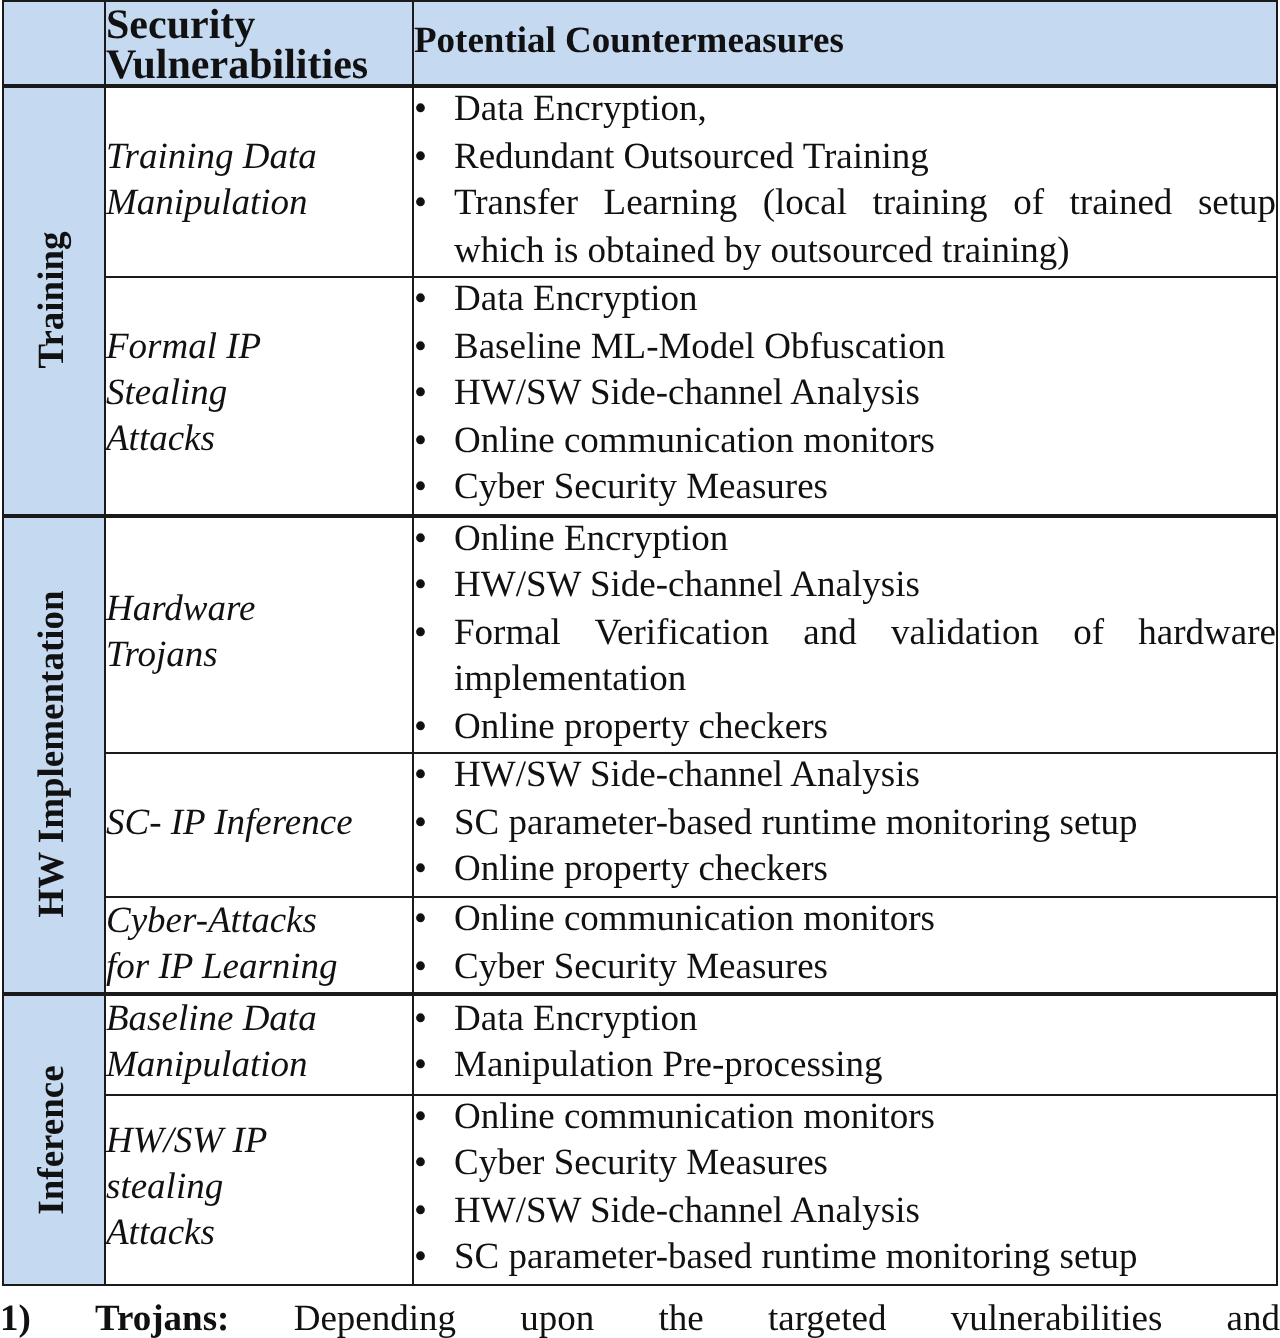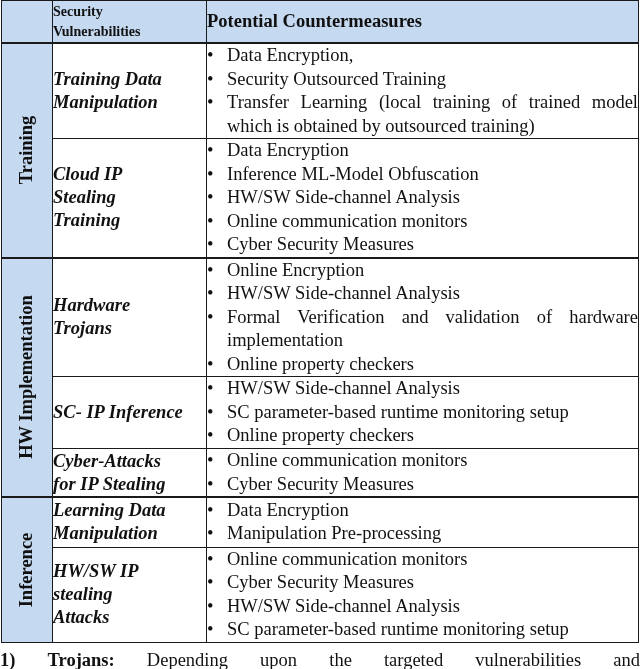--- a/index.html
+++ b/index.html
@@ -19,34 +19,34 @@
   table.ctab td, table.ctab th {
     border: 1.5px solid #1a1a1a;
     padding: 0;
     vertical-align: middle;
   }
   col.c1 { width: 51px; }
   col.c2 { width: 154px; }
   col.c3 { width: 432px; }
   th { background: #c5d9f1; font-weight: bold; text-align: left; }
   th.h-blank { height: 41px; }
-  th.h-vuln { padding-left: 12px; line-height: 20px; font-size: 14px; }
+  th.h-vuln { padding-left: 12px; line-height: 20px; font-size: 21px; }
   th.h-counter { padding-left: 14px; font-size: 18.5px; }
   td.group {
     background: #c5d9f1;
     position: relative;
     border-top: 2.5px solid #1a1a1a;
   }
   tr.gstart td { border-top: 2.5px solid #1a1a1a; }
   .vlabel {
     position: absolute; left: 50%; top: 50%;
     transform: translate(-50%, -50%) rotate(-90deg);
     white-space: nowrap; font-weight: bold; font-size: 18.5px;
   }
-  td.vuln { font-style: italic; padding-left: 14px; line-height: 23px; font-weight: bold; }
+  td.vuln { font-style: italic; padding-left: 14px; line-height: 23px; }
   td.counter { padding: 1px 6px 1px 14px; }
   ul.cm { list-style: none; margin: 0; padding: 0; }
   ul.cm li {
     position: relative; padding-left: 20px; text-align: justify;
     text-align-last: left;
   }
   ul.cm li .bullet {
     position: absolute; left: 0; top: 0; width: 14px; text-align: center;
   }
   .caption {
@@ -82,33 +82,33 @@
         <span class="vlabel">Training</span>
       </td>
       <td class="vuln">
         <div>
           <span style="display:inline-block;width:130px">Training Data Manipulation</span>
         </div>
       </td>
       <td class="counter">
         <ul class="cm">
           <li><span class="bullet">•</span><span>Data Encryption,</span></li>
-          <li><span class="bullet">•</span><span>Security Outsourced Training</span></li>
-          <li><span class="bullet">•</span><span>Transfer Learning (local training of trained model which is obtained by outsourced training)</span></li>
+          <li><span class="bullet">•</span><span>Redundant Outsourced Training</span></li>
+          <li><span class="bullet">•</span><span>Transfer Learning (local training of trained setup which is obtained by outsourced training)</span></li>
         </ul>
       </td>
     </tr>
     <tr style="height:119px">
       <td class="vuln">
-        <span style="display:inline-block;width:85px">Cloud IP Stealing Training</span>
+        <span style="display:inline-block;width:85px">Formal IP Stealing Attacks</span>
       </td>
       <td class="counter">
         <ul class="cm">
           <li><span class="bullet">•</span><span>Data Encryption</span></li>
-          <li><span class="bullet">•</span><span>Inference ML-Model Obfuscation</span></li>
+          <li><span class="bullet">•</span><span>Baseline ML-Model Obfuscation</span></li>
           <li><span class="bullet">•</span><span>HW/SW Side-channel Analysis</span></li>
           <li><span class="bullet">•</span><span>Online communication monitors</span></li>
           <li><span class="bullet">•</span><span>Cyber Security Measures</span></li>
         </ul>
       </td>
     </tr>
 
     <tr class="gstart" style="height:118px">
       <td class="group" rowspan="3">
         <span class="vlabel">HW Implementation</span>
@@ -132,36 +132,36 @@
       <td class="counter">
         <ul class="cm">
           <li><span class="bullet">•</span><span>HW/SW Side-channel Analysis</span></li>
           <li><span class="bullet">•</span><span>SC parameter-based runtime monitoring setup</span></li>
           <li><span class="bullet">•</span><span>Online property checkers</span></li>
         </ul>
       </td>
     </tr>
     <tr style="height:47px">
       <td class="vuln">
-        <span style="display:inline-block;width:125px">Cyber-Attacks for IP Stealing</span>
+        <span style="display:inline-block;width:125px">Cyber-Attacks for IP Learning</span>
       </td>
       <td class="counter">
         <ul class="cm">
           <li><span class="bullet">•</span><span>Online communication monitors</span></li>
           <li><span class="bullet">•</span><span>Cyber Security Measures</span></li>
         </ul>
       </td>
     </tr>
 
     <tr class="gstart" style="height:50px">
       <td class="group" rowspan="2">
         <span class="vlabel">Inference</span>
       </td>
       <td class="vuln">
-        <span style="display:inline-block;width:130px">Learning Data Manipulation</span>
+        <span style="display:inline-block;width:130px">Baseline Data Manipulation</span>
       </td>
       <td class="counter">
         <ul class="cm">
           <li><span class="bullet">•</span><span>Data Encryption</span></li>
           <li><span class="bullet">•</span><span>Manipulation Pre-processing</span></li>
         </ul>
       </td>
     </tr>
     <tr style="height:95px">
       <td class="vuln">

